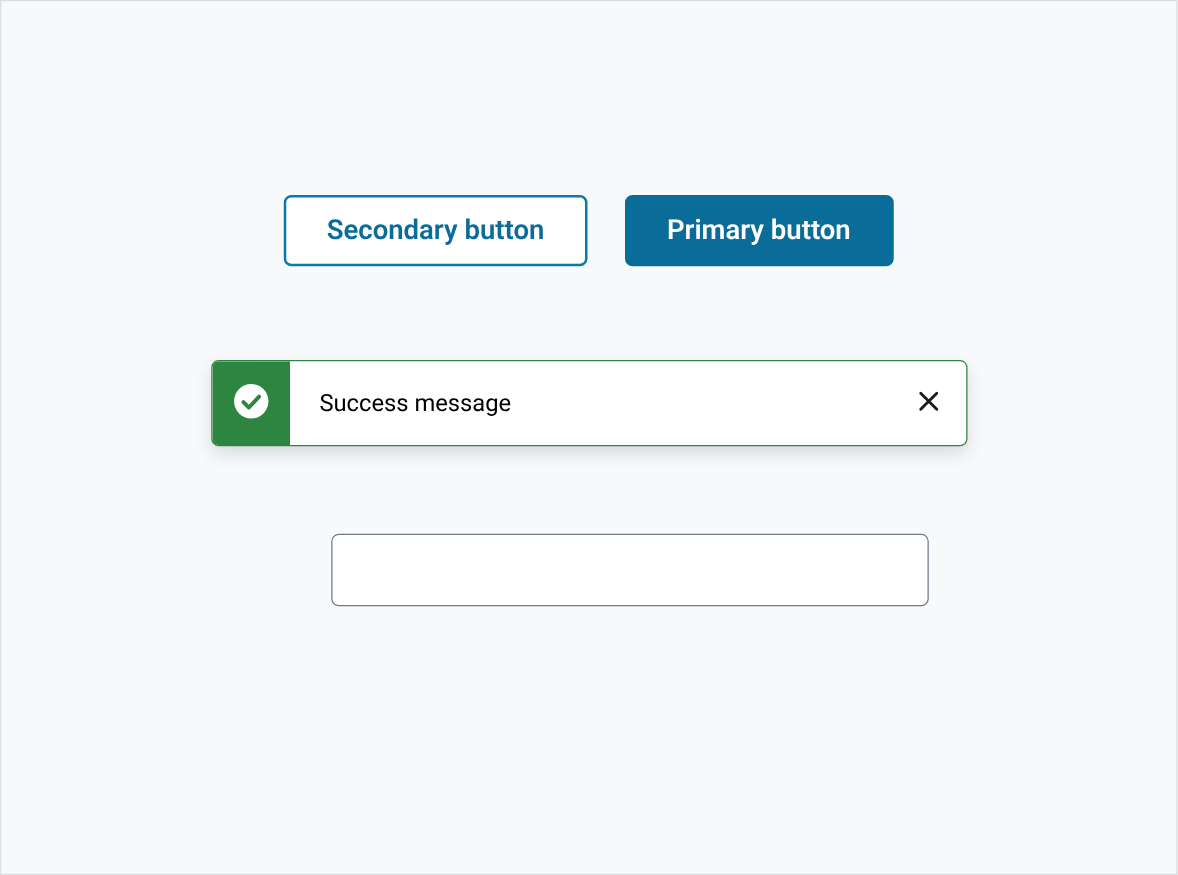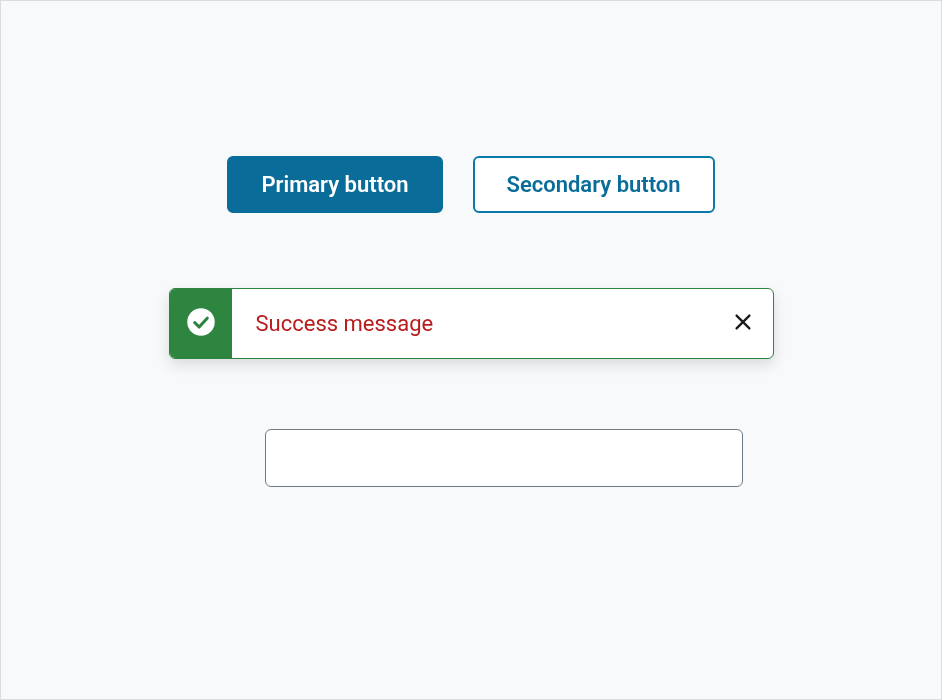--- a/index.html
+++ b/index.html
@@ -59,22 +59,22 @@
       align-items: center;
       justify-content: center;
     }
     .alert-icon-box svg {
       width: 30px;
       height: 30px;
     }
     .alert-text {
       flex: 1;
       padding: 22px 24px;
-      font-size: 22px;
-      color: #b91c1c;
+      font-size: 19px;
+      color: #000000;
     }
     .alert-close {
       width: 60px;
       display: flex;
       align-items: center;
       justify-content: center;
       cursor: pointer;
     }
     .alert-close svg {
       width: 22px;
@@ -98,22 +98,22 @@
       background: #ffffff;
       font-size: 20px;
       padding: 0 14px;
       font-family: inherit;
     }
   </style>
 </head>
 <body>
 
 <div class="button-row">
+  <button class="btn btn-secondary">Secondary button</button>
   <button class="btn btn-primary">Primary button</button>
-  <button class="btn btn-secondary">Secondary button</button>
 </div>
 
 <div class="alert">
   <div class="alert-icon-box">
     <span>
       <svg viewBox="0 0 24 24" fill="none">
         <circle cx="12" cy="12" r="11" fill="#ffffff"></circle>
         <path d="M7 12.5 L10.5 16 L17 9" stroke="#2e8540" stroke-width="2.5" fill="none" stroke-linecap="round" stroke-linejoin="round"></path>
       </svg>
     </span>

